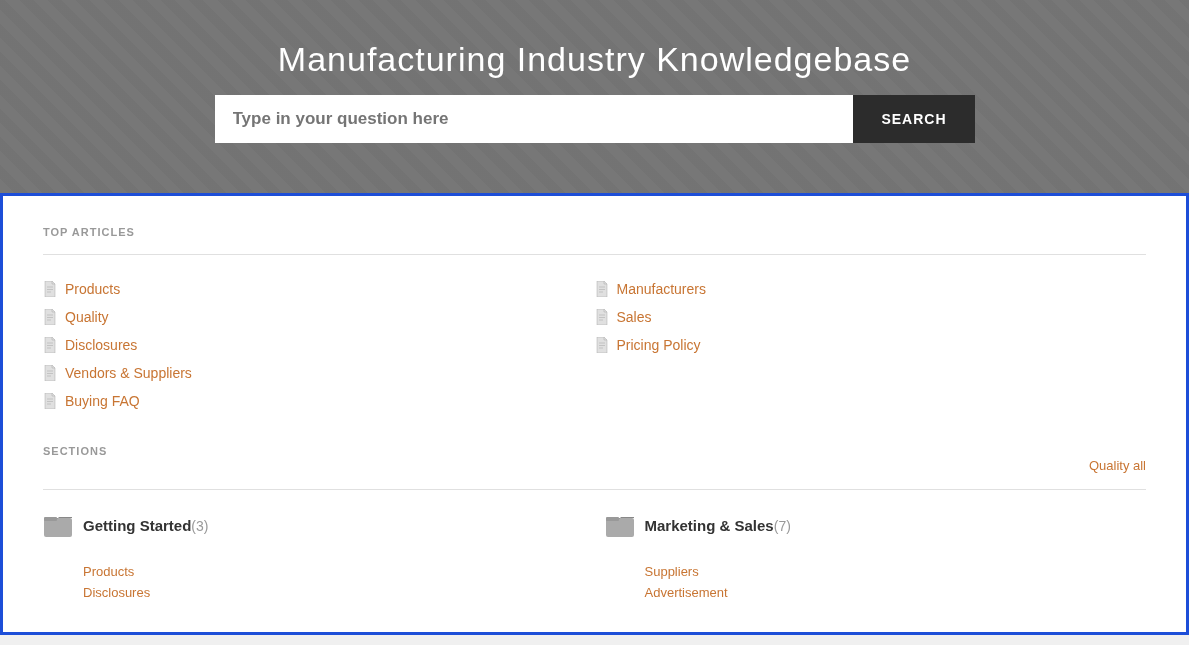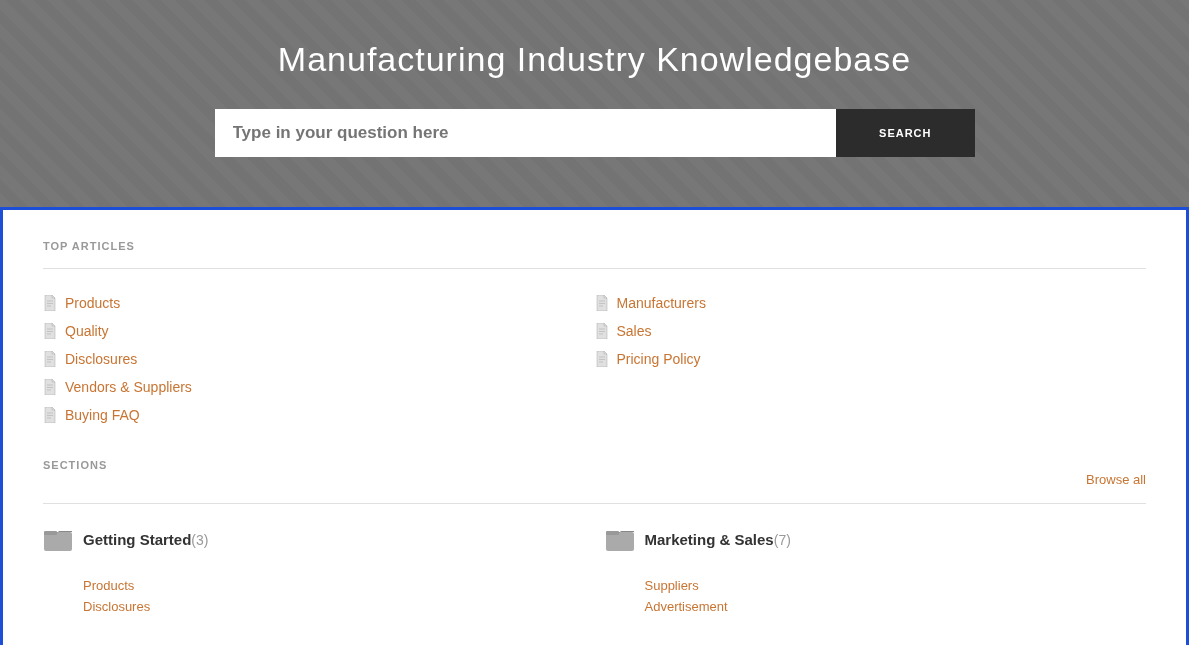--- a/index.html
+++ b/index.html
@@ -21,43 +21,43 @@
         rgba(0,0,0,0.03) 20px
       );
       padding: 40px 20px 50px;
       text-align: center;
     }
     .header-title {
       color: #ffffff;
       font-size: 34px;
       font-weight: 300;
       letter-spacing: 1px;
-      margin-bottom: 30px;
+      margin-bottom: 16px;
     }
     .search-bar {
       display: flex;
       max-width: 760px;
       margin: 0 auto;
     }
     .search-input {
       flex: 1;
       padding: 14px 18px;
       font-size: 17px;
       border: none;
       outline: none;
       color: #a16207;
       background: #fff;
       font-weight: bold;
     }
     .search-button {
       background: #2c2c2c;
       color: #fff;
       border: none;
-      padding: 14px 43px;
-      font-size: 11px;
+      padding: 14px 28px;
+      font-size: 14px;
       font-weight: bold;
       letter-spacing: 1px;
       cursor: pointer;
     }
 
     
     .main-content {
       background: #ffffff;
       margin: 0;
       padding: 30px 40px;
@@ -270,21 +270,21 @@
       <line x1="4" y1="8.5" x2="10" y2="8.5" stroke="#bbb" stroke-width="0.8"></line>
       <line x1="4" y1="11" x2="8" y2="11" stroke="#bbb" stroke-width="0.8"></line>
     </svg></span>
       <span class="article-link">Pricing Policy</span>
         </a>
       </div>
   </div>
 
   <div class="sections-header">
     <div class="section-label">SECTIONS</div>
-    <a class="browse-all">Browse all</a>
+    <a class="browse-all">Quality all</a>
   </div>
   <hr class="section-divider">
 
   <div class="sections-grid" id="sections-grid">
       <div class="section-card">
         <div class="section-card-header">
       <span class="folder-icon"><svg viewBox="0 0 30 30" fill="none" xmlns="http://www.w3.org/2000/svg">
       <rect x="1" y="8" width="28" height="19" rx="2" fill="#aaa"></rect>
       <path d="M1 10h12l3-3h13v1H1z" fill="#888"></path>
       <rect x="1" y="7" width="13" height="4" rx="1" fill="#999"></rect>

